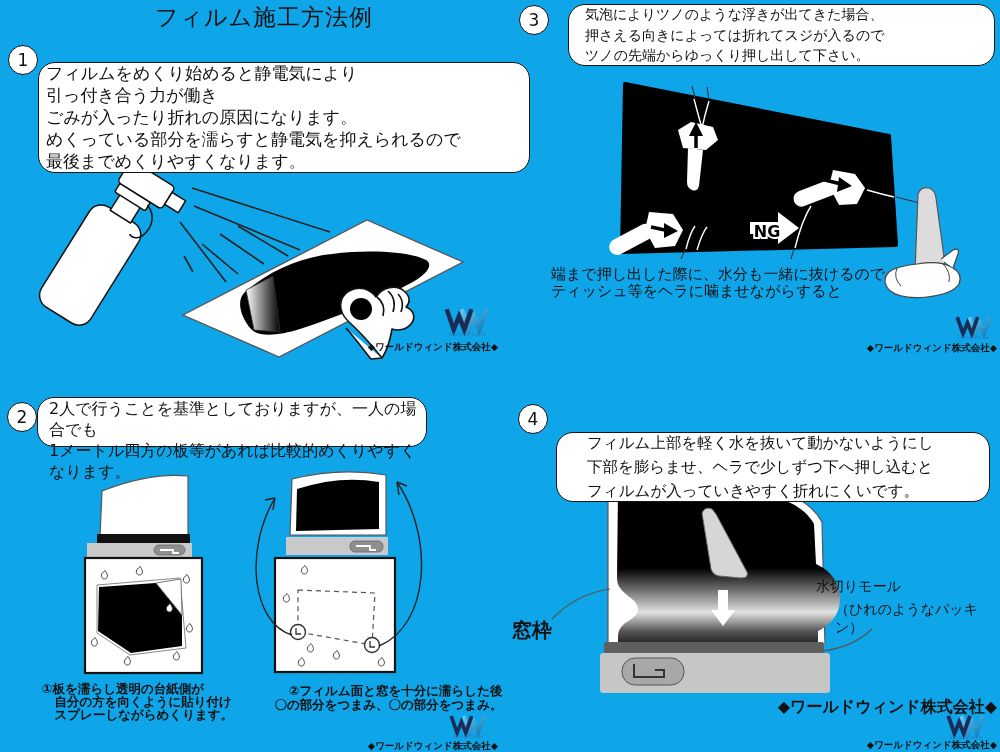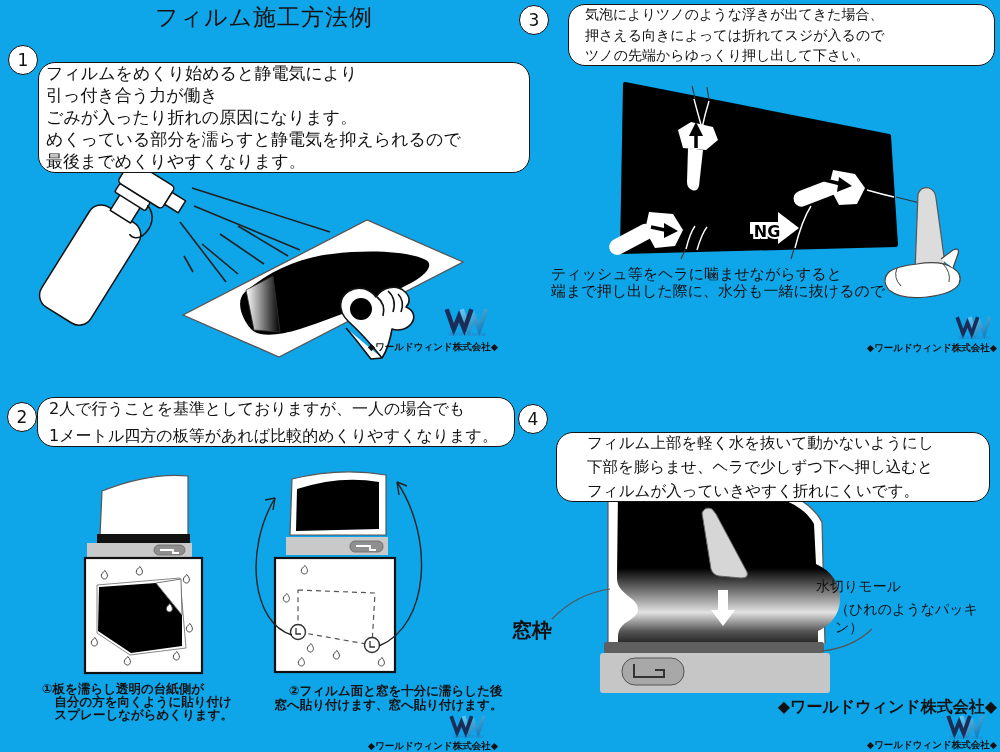--- a/index.html
+++ b/index.html
@@ -16,21 +16,21 @@
           font-size:17px; background:#fff; }
   .comp { position:absolute; z-index:3; font-size:9.5px; font-weight:bold; text-align:right; }
   .ww   { position:absolute; z-index:3; }
 
   #title   { left:38px;  top:2px;   width:452px; text-align:center; font-size:23px; letter-spacing:1px; }
   #c1 { left:8px;   top:45px; }
   #c2 { left:7px;   top:402px; }
   #c3 { left:519px; top:5px; }
   #c4 { left:518px; top:404px; }
   #bubble1 { left:38px;  top:42px;  width:492px; height:111px; padding:0 8px 0 7px; font-size:17px;   line-height:20.8px;margin-top:20px; }
-  #bubble2 { left:37px;  top:397px; width:478px; height:50px;  padding:0 6px 0 11px; font-size:16px;   line-height:21px; }
+  #bubble2 { left:37px;  top:397px; width:390px; height:50px;  padding:0 6px 0 11px; font-size:16px;   line-height:21px; }
   #bubble3 { left:568px; top:4px;   width:427px; height:62px;  padding:0 6px 0 16px; font-size:14px;   line-height:19px; }
   #bubble4 { left:556px; top:399px; width:434px; height:70px;  padding:0 6px 0 30px; font-size:15.5px; line-height:20.5px;margin-top:33px; }
   #desc3   { left:551px; top:266px; font-size:15px;  line-height:17.4px; }
   #cap1    { left:42px;  top:682px; font-size:12.5px; line-height:13px;   font-weight:600; }
   #cap2    { left:262px; top:684px; font-size:12.5px; line-height:13.5px; font-weight:600;text-align:right; }
   #wframe   { left:512px; top:617px; font-size:20px; font-weight:bold; }
   #molding1 { left:816px; top:578px; font-size:14px; }
   #molding2 { left:835px; top:601px; font-size:14px; }
   #compbig  { position:absolute; z-index:3; left:770px; top:697px; width:227px;
               font-size:16px; font-weight:bold; text-align:right; }
@@ -170,22 +170,22 @@
     </g>
     <g>
       <path d="M 373,116 Q 376,108 384,110 Q 390,112 391,120 L 400,186 L 370,194 Z" fill="#dcdcdc" stroke="#555" stroke-width="1.2"></path>
       <path d="M 344,194 Q 336,202 344,212 Q 356,222 382,219 Q 408,216 414,206 Q 418,196 408,190
                Q 396,182 372,186 Q 352,188 344,194 Z" fill="#fff" stroke="#444" stroke-width="1.2"></path>
       <path d="M 352,190 Q 348,200 356,208 M 398,186 Q 406,194 404,204" fill="none" stroke="#444" stroke-width="1"></path>
       <path d="M 408,190 L 413,176 Q 415,169 408,172 L 396,181" fill="#fff" stroke="#444" stroke-width="1.2"></path>
     </g>
   </svg>
   <div class="txt" id="desc3">
+    <div>端まで押し出した際に、水分も一緒に抜けるので</div>
     <div>ティッシュ等をヘラに噛ませながらすると</div>
-    <div>端まで押し出した際に、水分も一緒に抜けるので</div>
   </div>
   <svg class="ww" id="logo3" width="38" height="26">
       <use href="#ww-logo"></use>
     </svg>
   <div class="comp" id="comp3">◆ワールドウィンド株式会社◆</div>
 
   <div class="cnum" id="c2">
     <span>2</span>
   </div>
   <div class="bubble" id="bubble2">
@@ -245,21 +245,21 @@
       <path d="M 367,17 l 10,4 M 367,17 l 2,13"></path>
     </g>
   </svg>
   <div class="txt" id="cap1">
     <div class="pre">①板を濡らし透明の台紙側が</div>
     <div class="pre">　自分の方を向くように貼り付け</div>
     <div class="pre">　スプレーしながらめくります。</div>
   </div>
   <div class="txt" id="cap2">
     <div class="pre">②フィルム面と窓を十分に濡らした後</div>
-    <div class="pre">　窓へ貼り付けます、窓へ貼り付けます。</div>
+    <div class="pre">　〇の部分をつまみ、〇の部分をつまみ。</div>
   </div>
   <svg class="ww" id="logo2" width="38" height="26">
       <use href="#ww-logo"></use>
     </svg>
   <div class="comp" id="comp2">◆ワールドウィンド株式会社◆</div>
 
   <div class="cnum" id="c4">
     <span>4</span>
   </div>
   <div class="bubble" id="bubble4">

